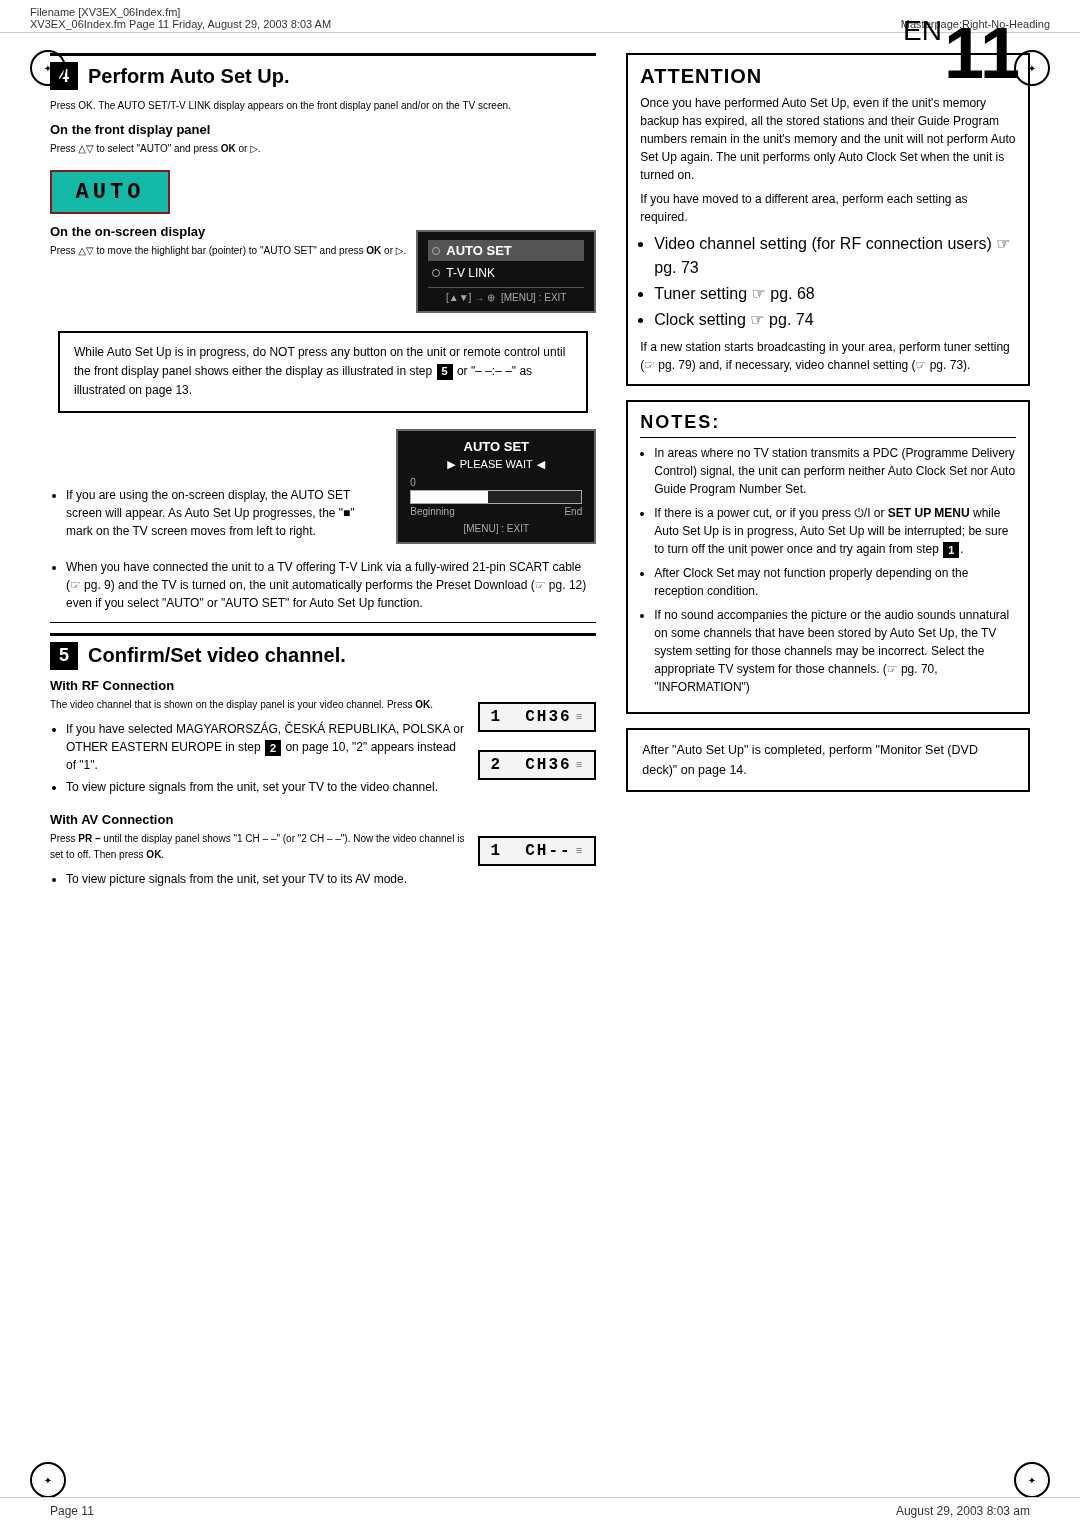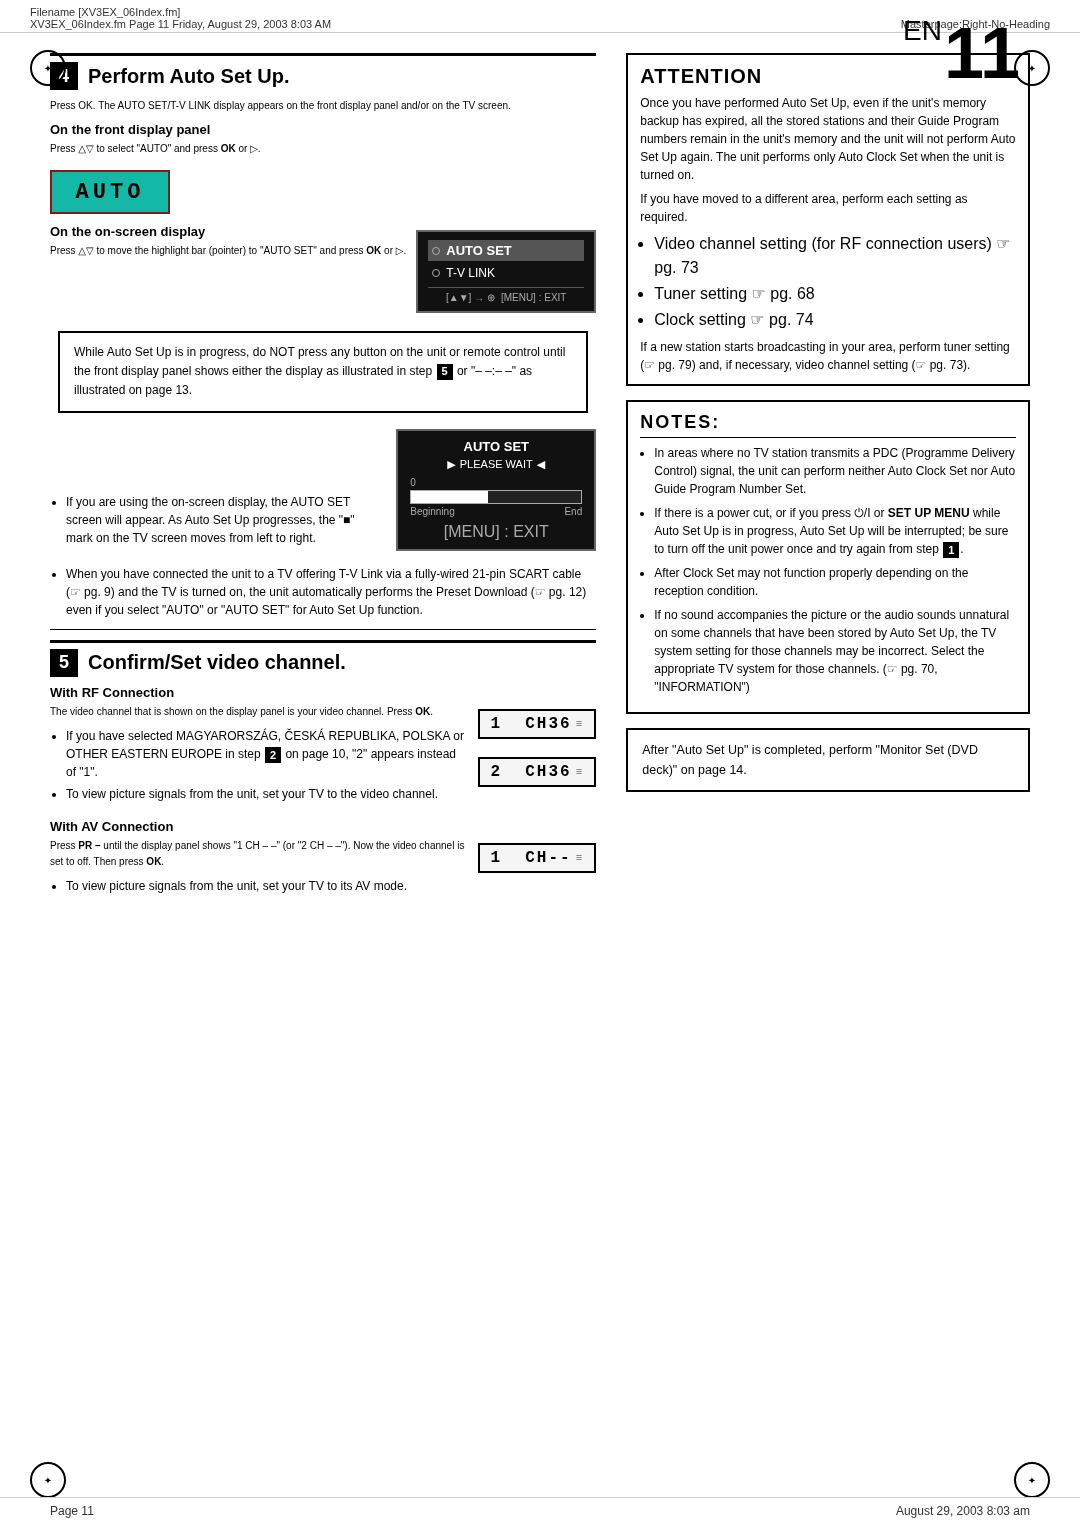--- a/index.html
+++ b/index.html
@@ -258,21 +258,21 @@
       width: 100%;
       position: relative;
       background: #222;
     }
     .progress-bar-inner {
       height: 100%;
       background: #fff;
       width: 45%;
     }
     .auto-set-bottom {
-      font-size: 16px;
+      font-size: 10px;
       color: #aaa;
       text-align: center;
       margin-top: 6px;
     }
 
     
     .channel-display {
       border: 2px solid #000;
       background: #f5f5f5;
       display: inline-flex;

